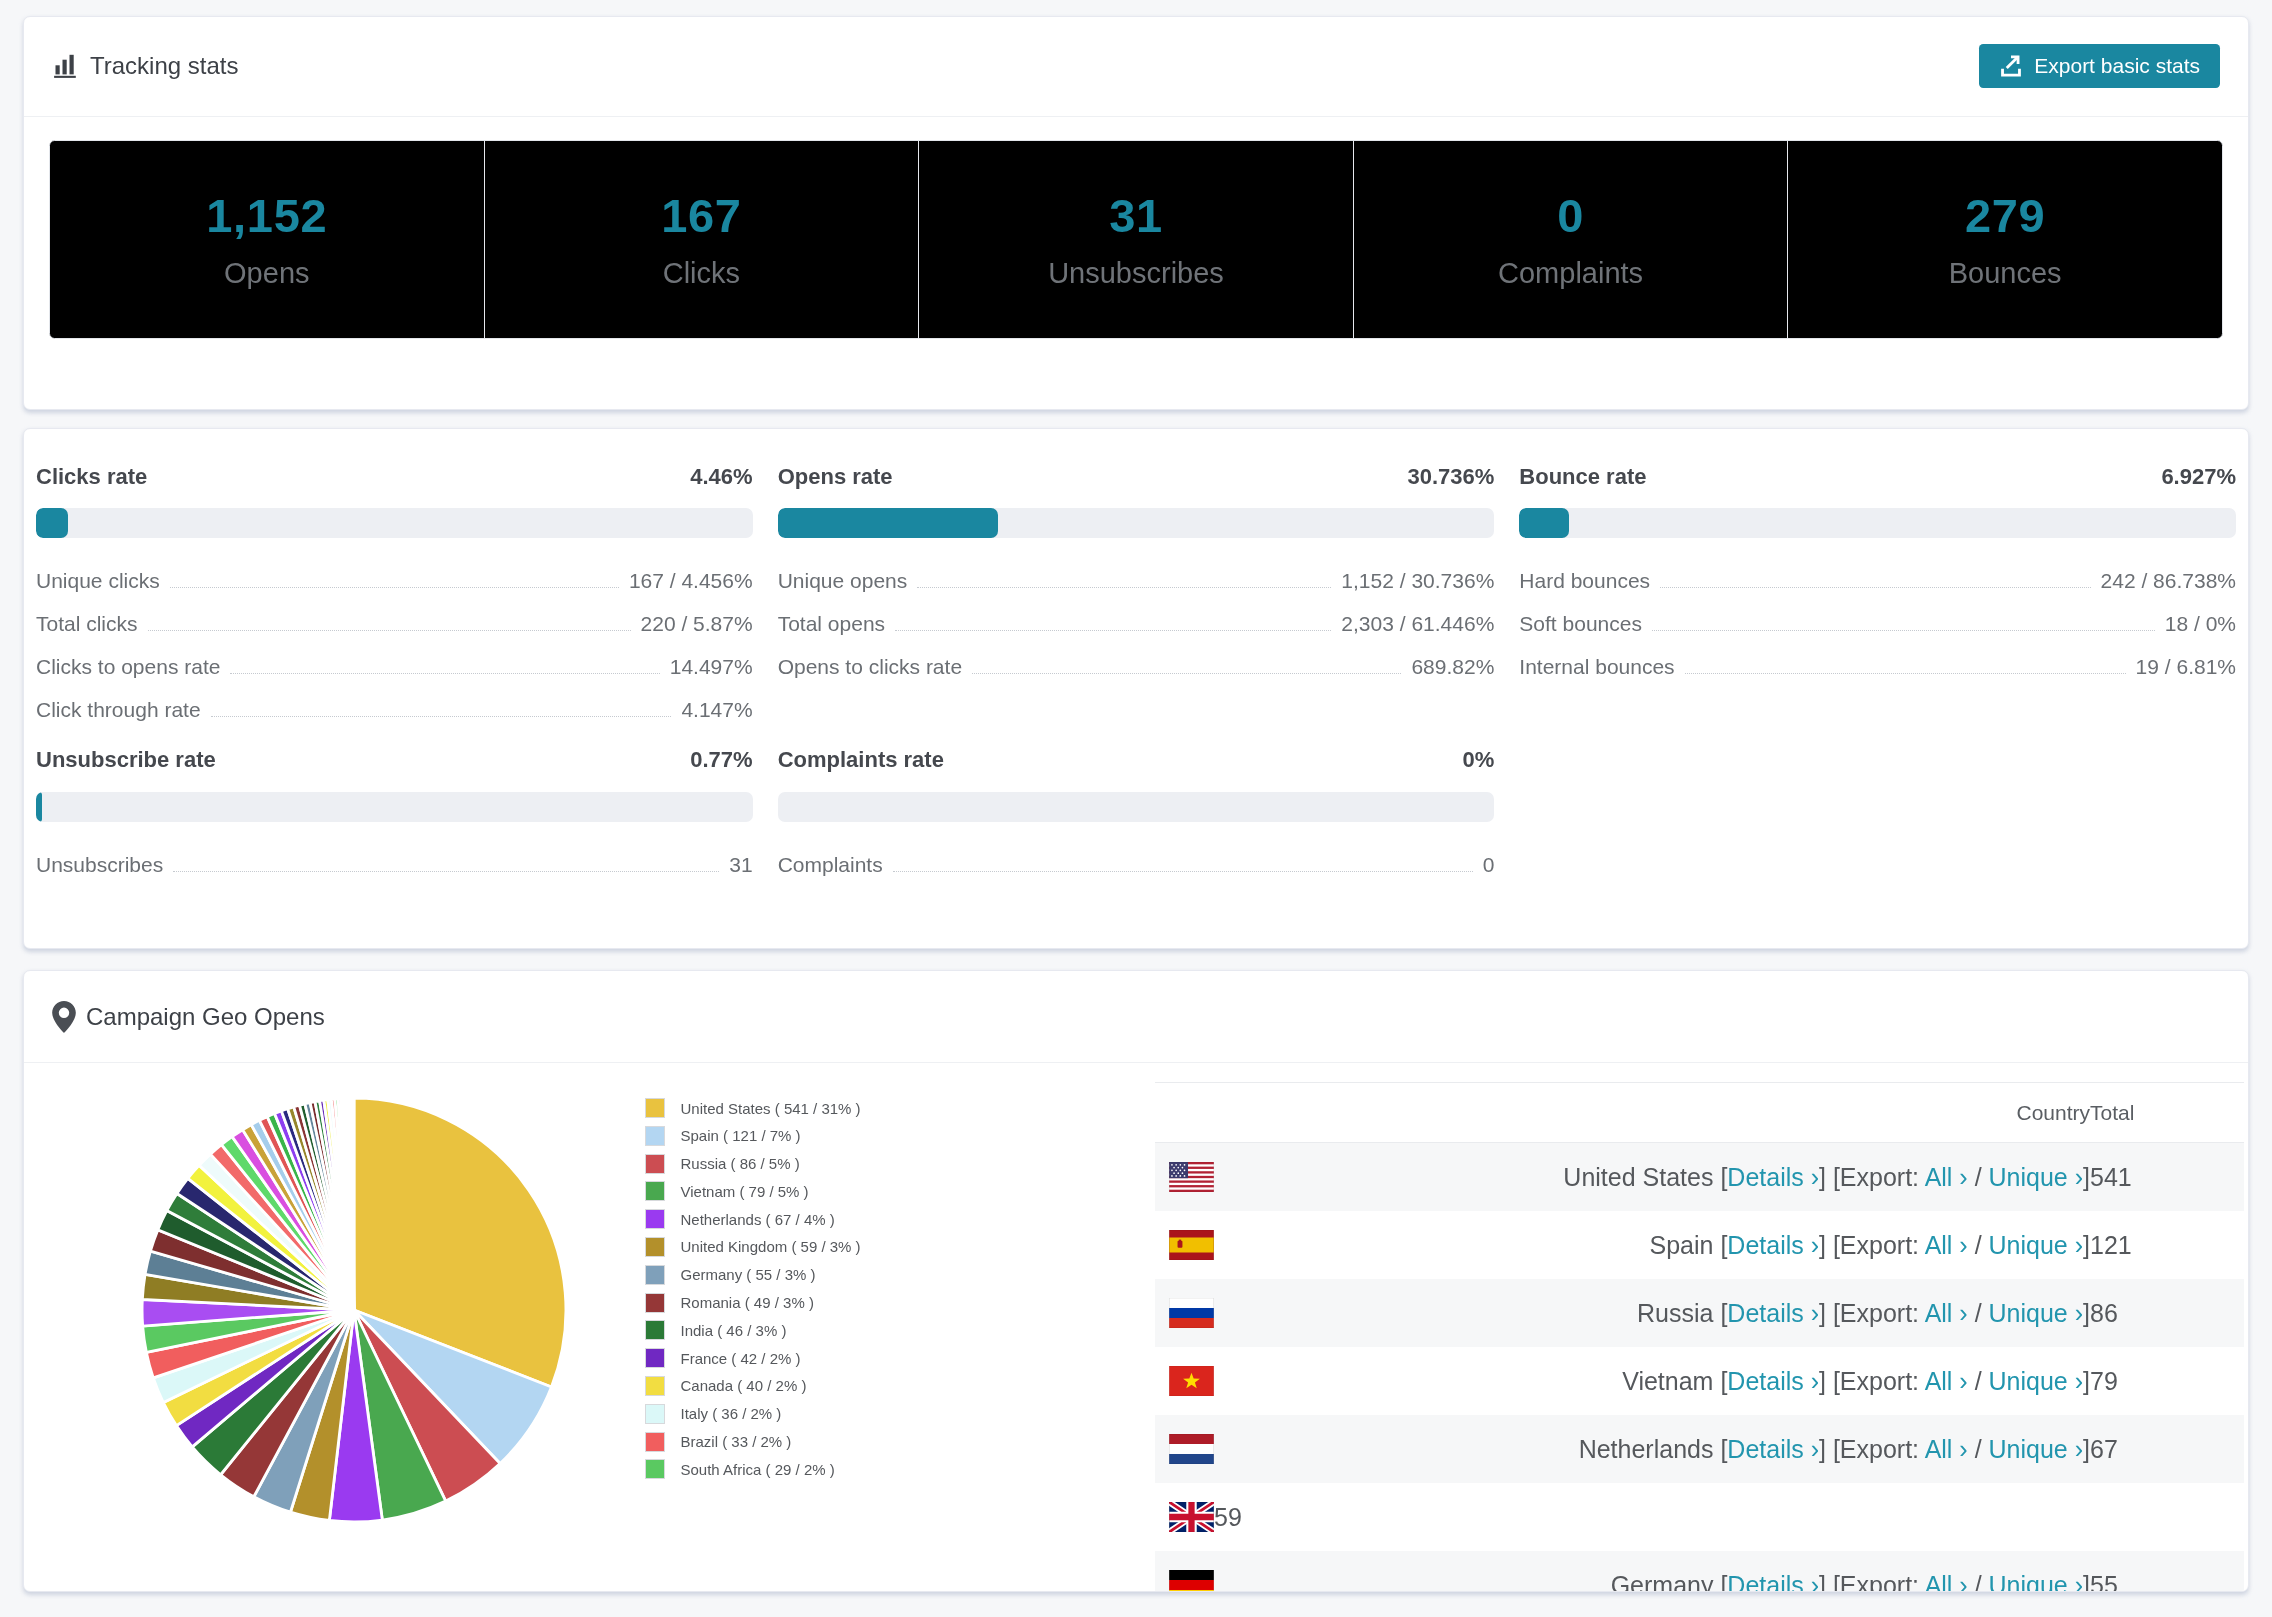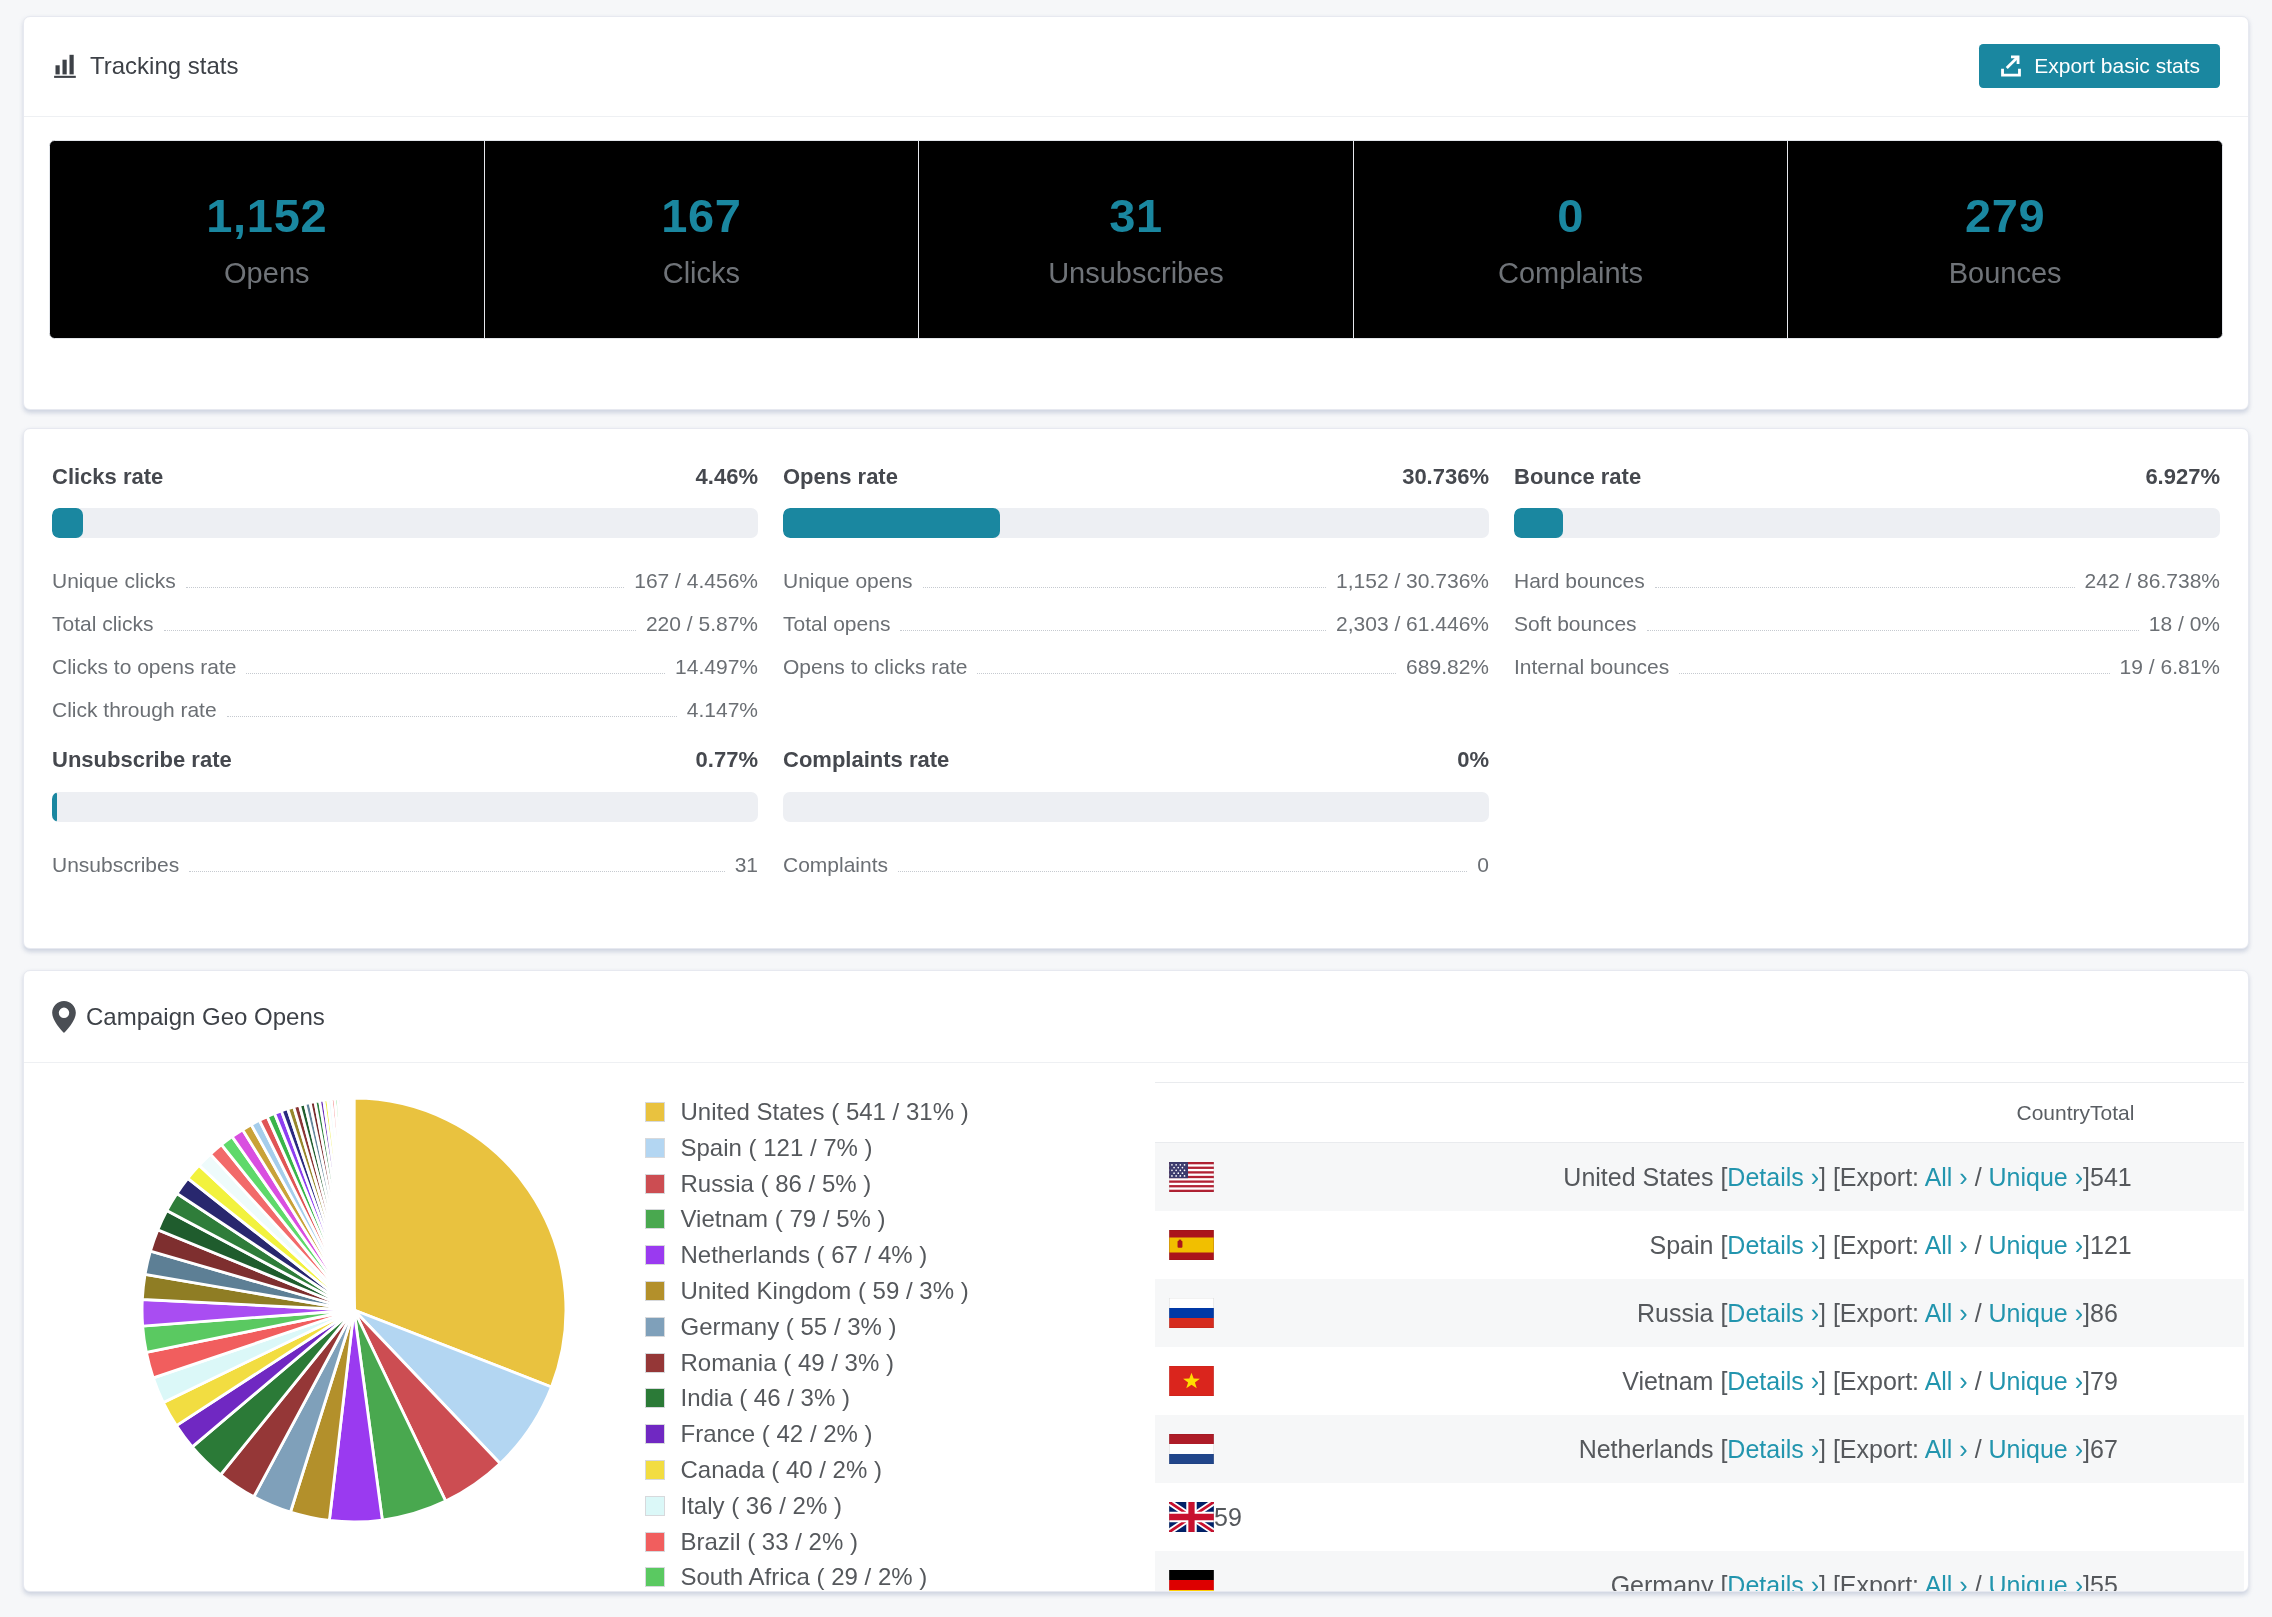--- a/index.html
+++ b/index.html
@@ -42,36 +42,36 @@
   .stat-box{
     flex:1; display:flex; flex-direction:column; align-items:center; justify-content:center;
     gap:8.5px; border-right:0.7px solid #e6e8ed;
   }
   .stat-box:last-child{border-right:none;}
   .stat-value{font-size:47px; font-weight:bold; color:var(--accent); letter-spacing:0.7px;}
   .stat-label{font-size:29px; color:#6f7378;margin-top:6px;}
 
   #rates-grid{
     display:grid; grid-template-columns:repeat(3,1fr);
-    column-gap:45px; row-gap:38px; padding:35px 28px 0;gap:25px;
+    column-gap:45px; row-gap:38px; padding:35px 12px 0;gap:25px;
   }
   .rate-head{display:flex; justify-content:space-between; align-items:baseline;
     font-size:22px; font-weight:bold; color:#45484e;}
   .rate-bar{margin-top:18.4px; height:30px; background:#edeff3; border-radius:7px; overflow:hidden;}
   .rate-fill{height:100%; background:var(--accent); border-radius:7px;}
   .rate-rows{margin-top:31px;}
   .rate-row{display:flex; align-items:flex-end; margin-top:19px; font-size:21px; color:#6b6f74;}
   .rate-row:first-child{margin-top:0;}
   .leader{flex:1; border-bottom:1.4px dotted #c6cad0; margin:0 10px 5px;}
 
   #pie-svg{position:absolute; left:111px; top:120px;}
   #legend{position:absolute; left:621px; top:127px; list-style:none;}
   .legend-item{display:flex; align-items:center; margin-bottom:7.8px;}
   .legend-swatch{width:20px; height:20px; border:1.4px solid #d7d9dc; margin-right:15.5px; flex:none;}
-  .legend-label{font-size:24px; color:#55585c; white-space:nowrap;}
+  .legend-label{font-size:15px; color:#55585c; white-space:nowrap;}
 
   #geo-table{position:absolute; left:1131px; top:111px; width:1089px;}
   .geo-header{
     display:flex; align-items:center; height:61px;
     border-top:1.4px solid #e9ebee; border-bottom:1.4px solid #e9ebee;
     font-size:21px; color:#5a5e63;
   }
   .geo-row{display:flex; align-items:center; height:68px; font-size:25px; color:#55585c;}
   #geo-rows .geo-row:nth-child(odd){background:#f6f7f8;}
   .flag-cell{width:45px; margin-left:14px; flex:none;}

